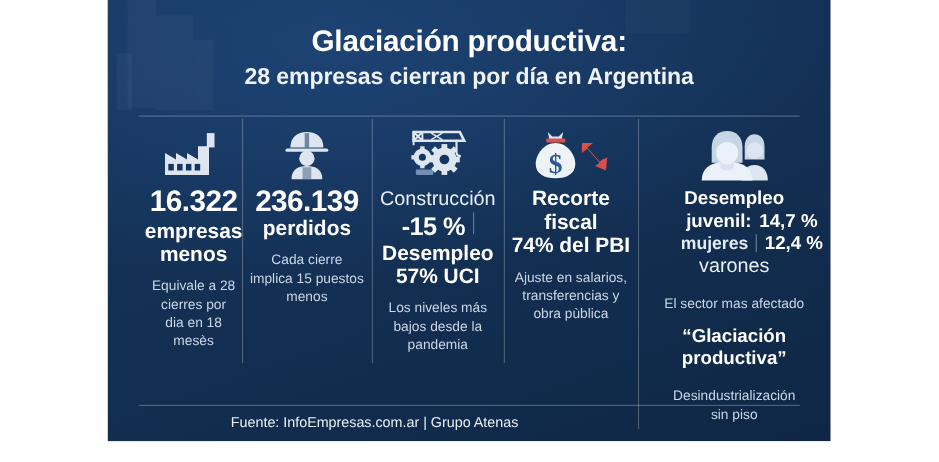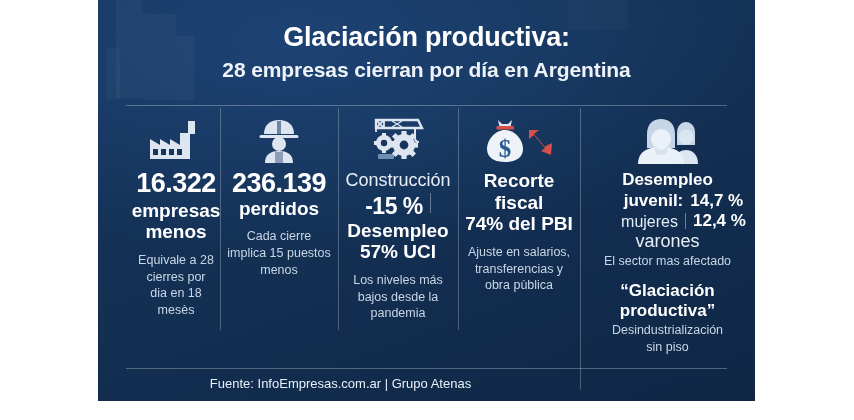--- a/index.html
+++ b/index.html
@@ -85,28 +85,28 @@
   .tight{ margin-top:2px; }
 
   
   .c3 .row-pct{ display:flex; justify-content:center; gap:7px; margin-top:1px; }
   .c3 .row-pct .pct{ font-size:23px; font-weight:bold; color:#ffffff; letter-spacing:-.5px; }
   .c3 .vbar{ width:1px; height:20px; background:rgba(255,255,255,.35); }
 
   
   .c5 .hdr{ font-size:17px; font-weight:bold; color:#ffffff; line-height:1.22; text-align:center; }
   .c5 .row2{ display:flex; align-items:flex-end; justify-content:center; gap:7px;padding-left:32px; }
-  .c5 .row2 .soft{ font-size:16px; font-weight:normal; color:#e4ecf6; }
+  .c5 .row2 .soft{ font-size:16px; font-weight:bold; color:#e4ecf6; }
   .c5 .row2 .strong{ font-size:17px; font-weight:bold; color:#ffffff; }
   .c5 .vbar{ width:1px; height:16px; background:rgba(255,255,255,.4); align-self:center; }
   .c5 .quote{
     font-size:17px; font-weight:bold; color:#ffffff;
     line-height:1.2; text-align:center; margin-top:11px;
   }
-  .c5 .note{ font-size:12.5px; color:#c9d6e6; line-height:1.3; text-align:center; margin-top:1px; }
+  .c5 .note{ font-size:12.5px; color:#c9d6e6; line-height:1.3; text-align:center; margin-top:16px; }
 
   
   #footer{
     position:absolute; left:0; top:376px; width:452px;
     text-align:center;
     font-size:13px; color:#e9f0f8; font-weight:normal;padding-left:33px;
   }
 </style>
 </head>
 <body>

